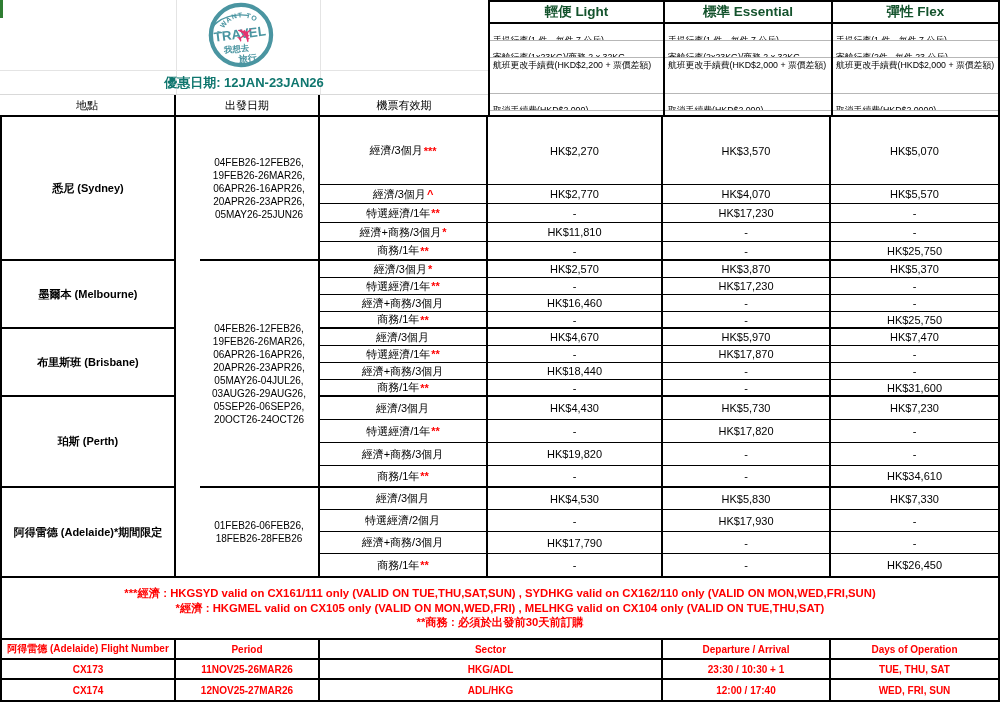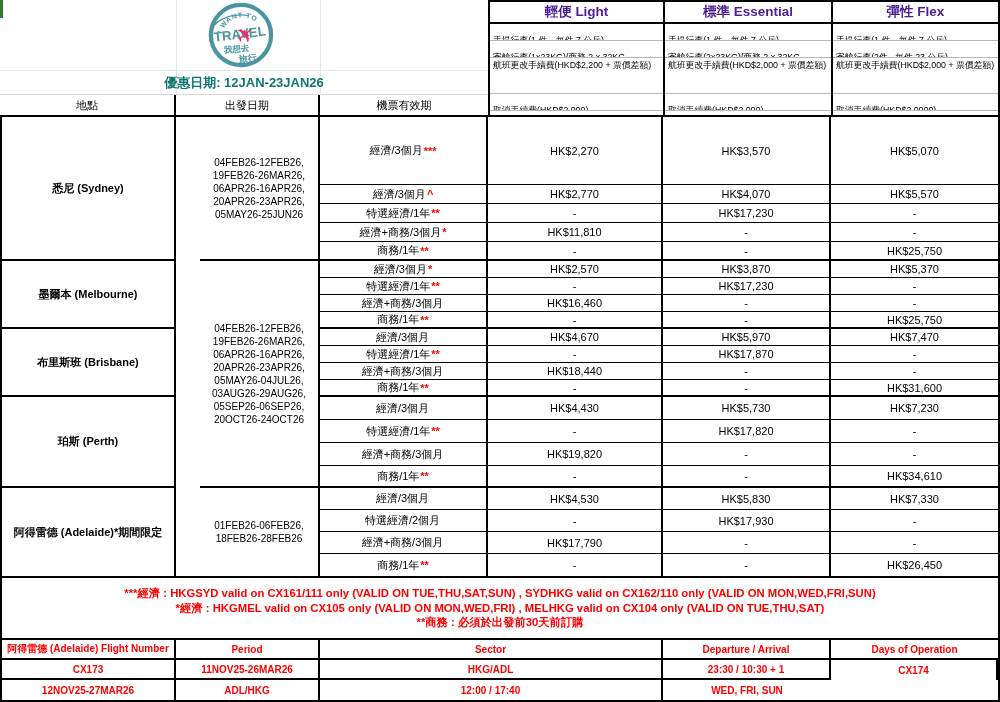--- a/index.html
+++ b/index.html
@@ -16,21 +16,21 @@
   .glh1 { left:0; top:70px; width:488px; height:1px; }
   .logo-wrap { position:absolute; left:206px; top:1px; }
   .promo { position:absolute; left:0; top:71px; width:488px; height:23px; display:flex; align-items:center; justify-content:center; color:#0f766e; font-weight:bold; font-size:13px; }
   .colhdr { position:absolute; left:0; top:94px; width:488px; height:21px; display:flex; border-top:1px solid #d9d9d9; }
   .hc { height:100%; display:flex; align-items:center; justify-content:center; font-size:11px; border-right:2px solid #000; }
   .hc1 { width:176px; } .hc2 { width:144px; } .hc3 { width:168px; border-right:none; }
 
   .tiers { display:flex; width:512px; }
   .tier { border-left:2px solid #000; border-top:2px solid #000; height:115px; background:#fff; }
   .t1 { width:175px; } .t2 { width:168px; } .t3 { width:169px; border-right:2px solid #000; }
-  .tt { height:22px; border-bottom:2px solid #000; display:flex; align-items:center; justify-content:center; color:#4c1d95; font-weight:bold; font-size:13.5px; }
+  .tt { height:22px; border-bottom:2px solid #000; display:flex; align-items:center; justify-content:center; color:#14532d; font-weight:bold; font-size:13.5px; }
   .cond { font-size:8.8px; line-height:1.18; padding:16px 2px 0 3px; border-top:1px solid #b7b7b7; display:flex; align-items:center; overflow:hidden; }
   .cond.c1 { height:15px; border-top:none; }
   .cond.c2 { height:15px; }
   .cond.c3 { height:36px; align-items:flex-start; padding-top:2px; }
   .cond.c4 { height:13px; }
   .cond.c5 { height:12px; }
 
   
   .mg { display:grid; height:463px; border:2px solid #000;
         grid-template-columns:174px 144px 168px 175px 168px 167px;
@@ -316,20 +316,21 @@
     <div class="ftc">阿得雷德 (Adelaide) Flight Number</div>
     <div class="ftc">Period</div>
     <div class="ftc">Sector</div>
     <div class="ftc">Departure / Arrival</div>
     <div class="ftc lc">Days of Operation</div>
 
     <div class="ftc">CX173</div>
     <div class="ftc">11NOV25-26MAR26</div>
     <div class="ftc">HKG/ADL</div>
     <div class="ftc">23:30 / 10:30 + 1</div>
+    <div class="ftc lc">TUE, THU, SAT</div>
 
     <div class="ftc lr">CX174</div>
     <div class="ftc lr">12NOV25-27MAR26</div>
     <div class="ftc lr">ADL/HKG</div>
     <div class="ftc lr">12:00 / 17:40</div>
     <div class="ftc lc lr">WED, FRI, SUN</div>
   </div>
 
 </div>
 

